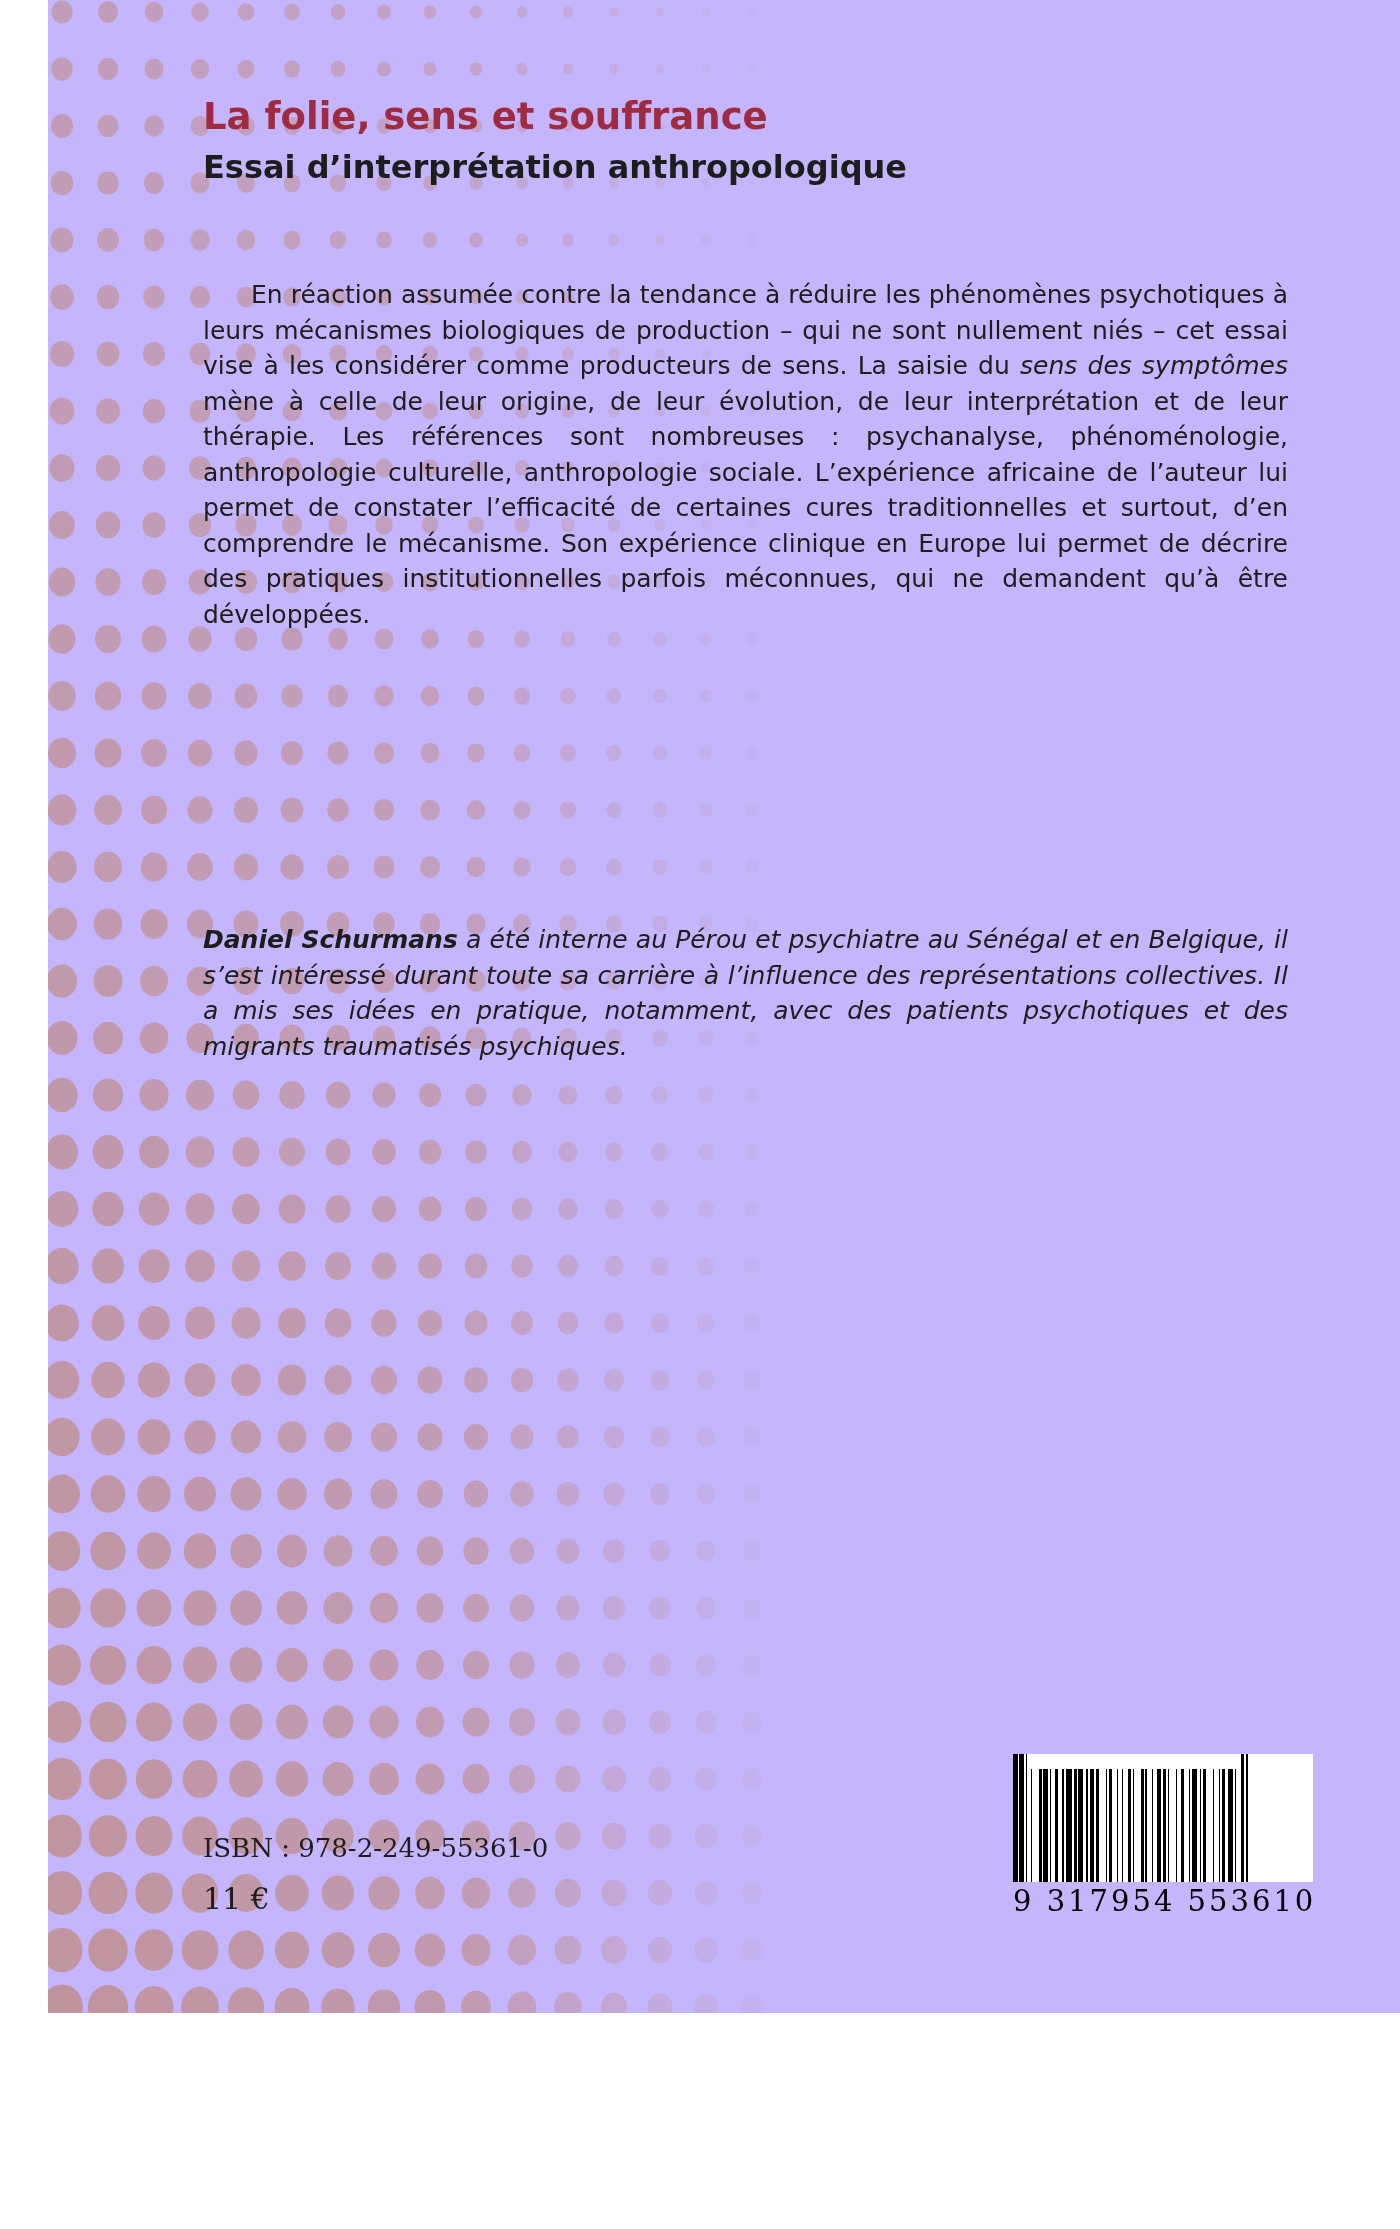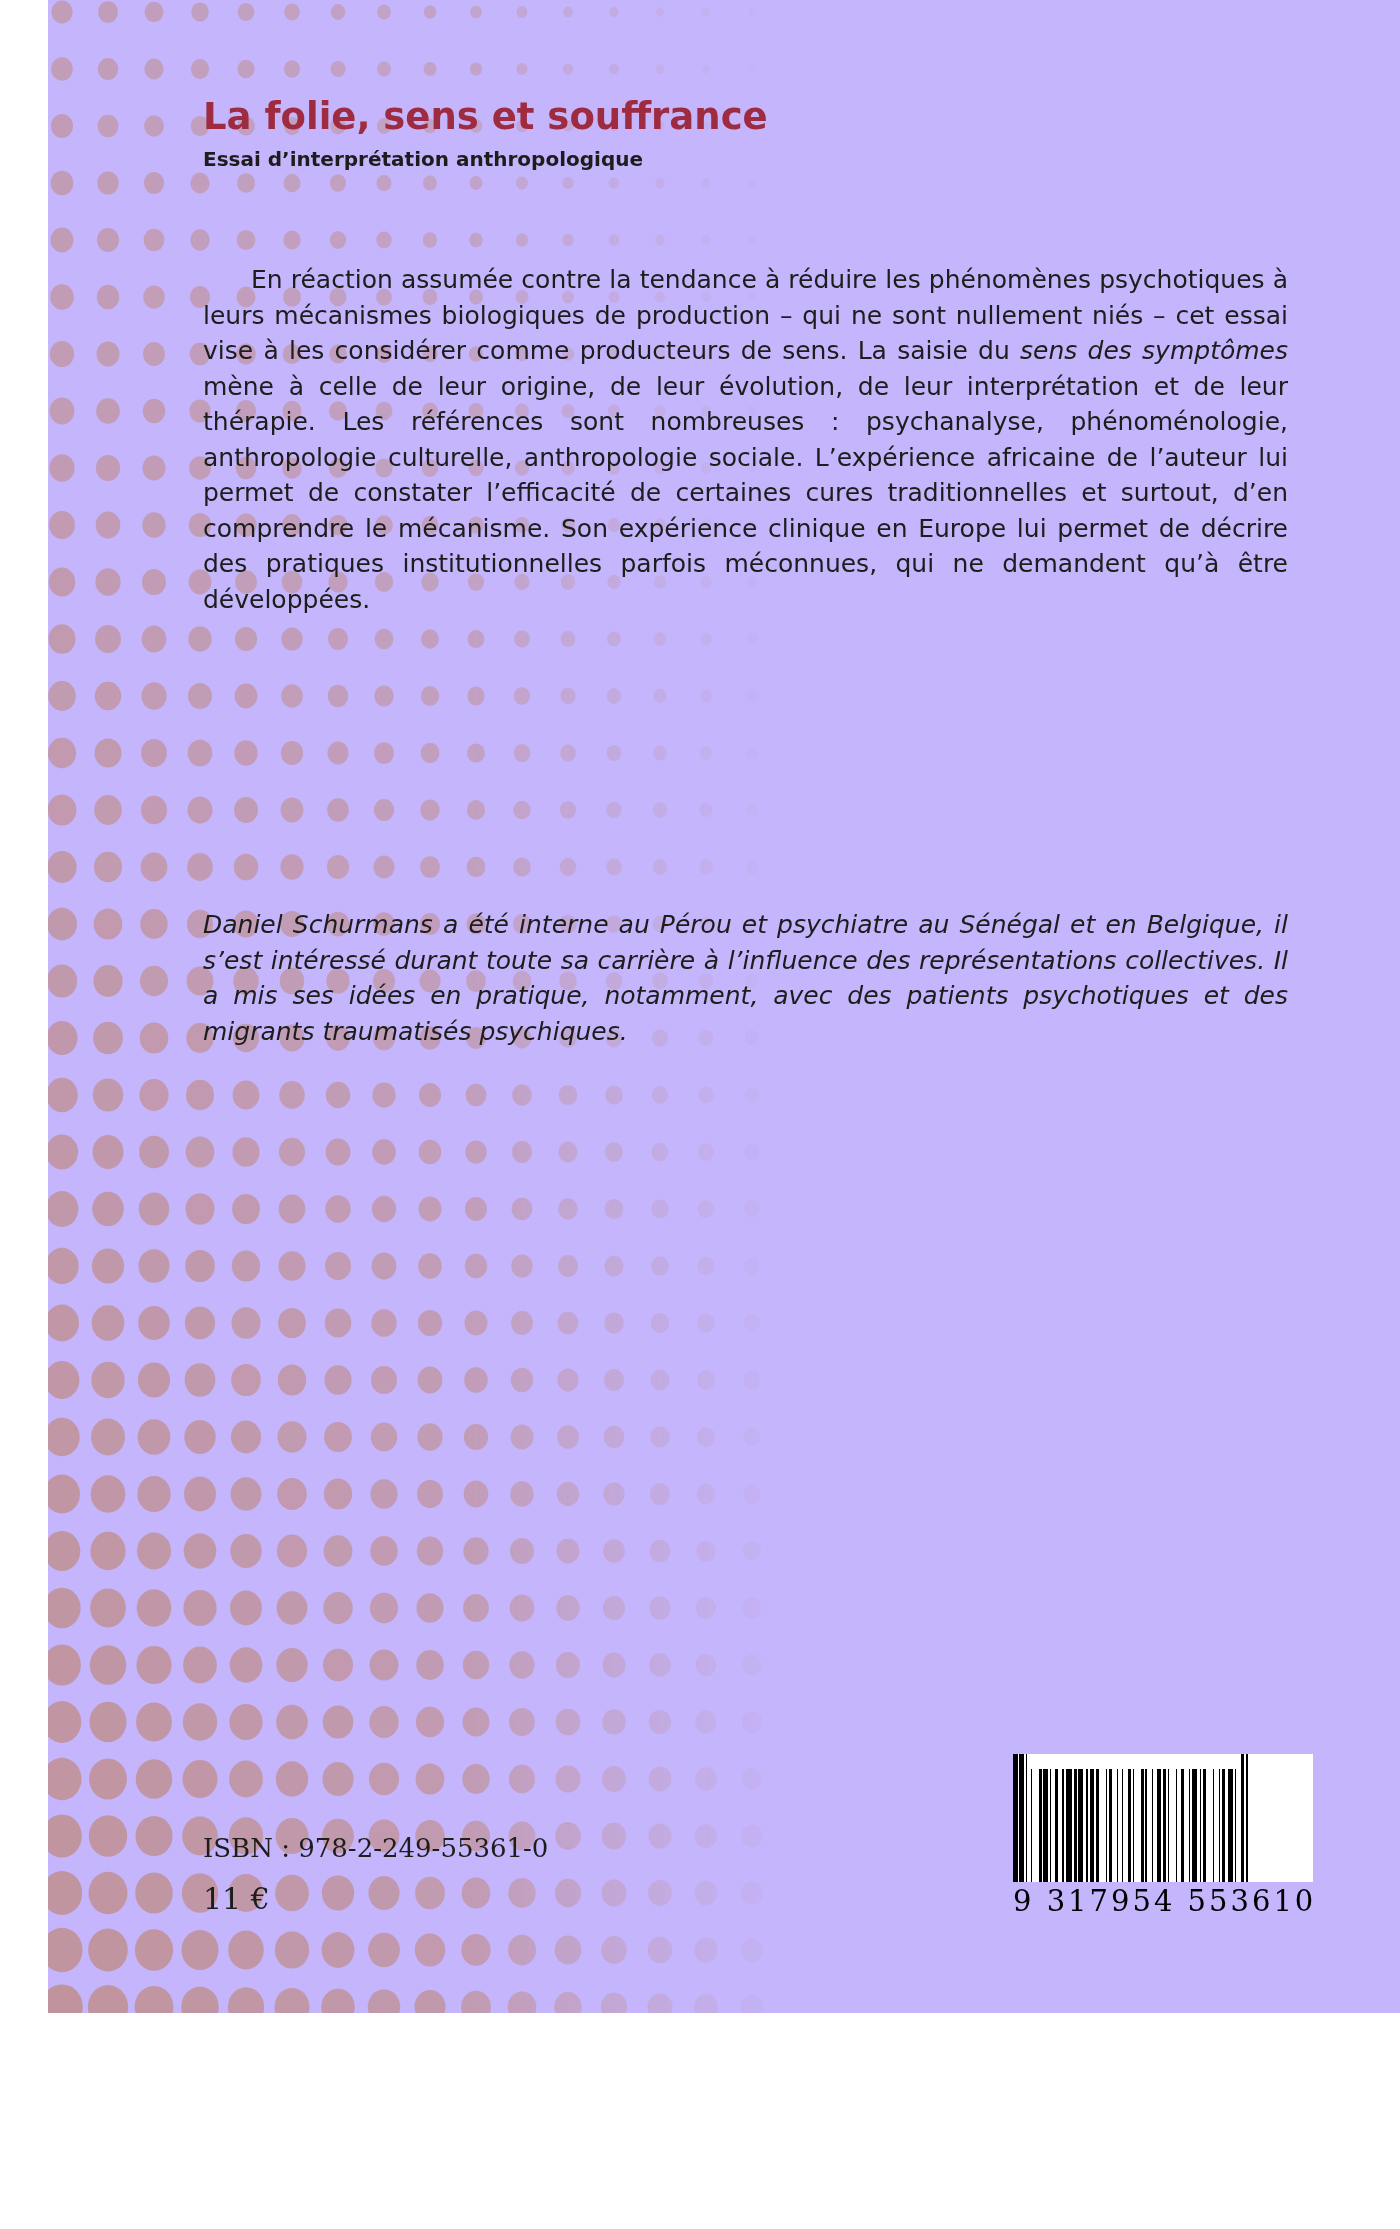--- a/index.html
+++ b/index.html
@@ -51,21 +51,21 @@
     font-family: "DejaVu Sans", sans-serif;
     font-size: 37px;
     font-weight: bold;
     color: #9e2b3f;
     letter-spacing: 0px;
     margin: 0 0 8px 0;
     line-height: 1.2;
   }
   .subtitle {
     font-family: "DejaVu Sans", sans-serif;
-    font-size: 20px;
+    font-size: 32px;
     font-weight: bold;
     color: #1d1d1b;
     margin: 0;
     line-height: 1.25;
   }
 
   .blurb {
     margin-top: 90px;
     font-family: "DejaVu Sans", sans-serif;
     font-size: 25px;
@@ -81,21 +81,21 @@
   .bio {
     margin-top: 290px;
     font-family: "DejaVu Sans", sans-serif;
     font-size: 25px;
     line-height: 1.42;
     color: #1d1d1b;
     text-align: justify;
     font-style: italic;
   }
   .bio .author {
-    font-weight: normal;
+    font-weight: bold;
     font-style: italic;
   }
 
   
   .footer {
     position: absolute;
     left: 155px;
     bottom: 92px;
     font-family: "DejaVu Serif", serif;
     color: #1d1d1b;

